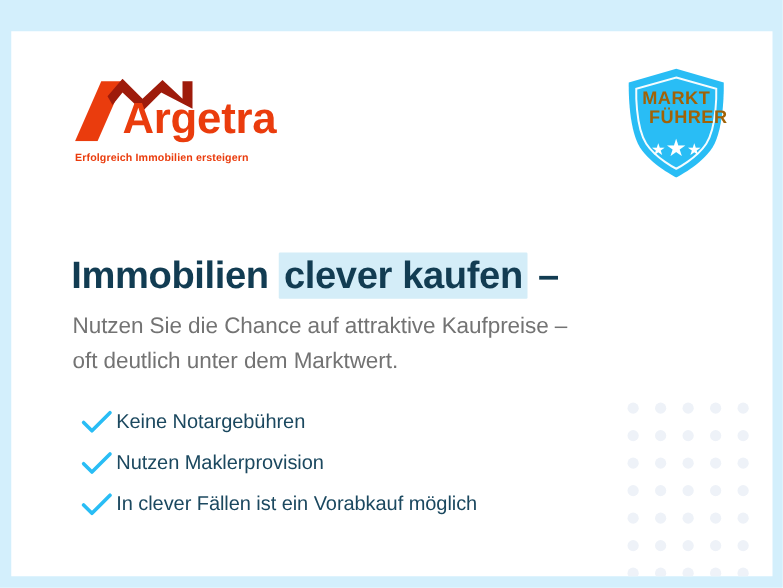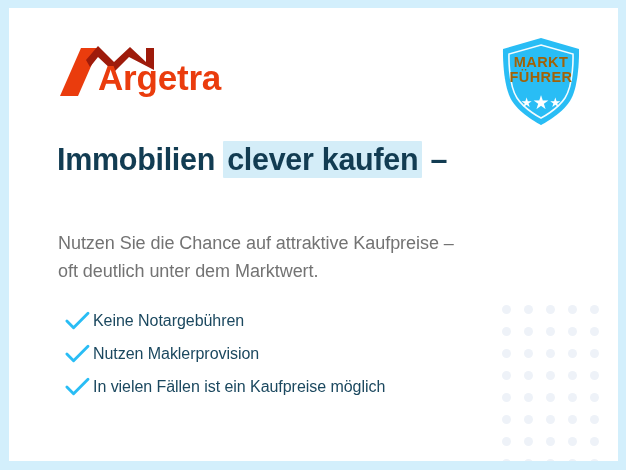--- a/index.html
+++ b/index.html
@@ -13,21 +13,21 @@
     font-family: "Liberation Sans", sans-serif;
     background: #d3effc;
   }
 
   #banner {
     position: relative;
     width: 626px;
     height: 470px;
     background: #d3effc;
     box-sizing: border-box;
-    padding: 8px 8px 9px 9px;
+    padding: 25px 8px 9px 9px;
   }
 
   #card {
     position: relative;
     width: 100%;
     height: 100%;
     background: #ffffff;
     overflow: hidden;
   }
 
@@ -111,21 +111,21 @@
     left: 0;
     top: 18px;
     width: 82px;
     text-align: center;
     color: #a16207;
     font-weight: bold;
     line-height: 1.02;
     letter-spacing: 0.4px;
   }
   #badge-line1 { font-size: 14.5px; display:block; }
-  #badge-line2 { font-size: 14.5px; display:block; }
+  #badge-line2 { font-size: 14.5px; display:block;text-align:right; }
   #badge-stars {
     position: absolute;
     left: 0;
     top: 56px;
     width: 82px;
     text-align: center;
     color: #ffffff;
     line-height: 1;
   }
   #badge-stars .st { font-size: 13px; vertical-align: middle; }
@@ -136,21 +136,21 @@
     position: absolute;
     left: 48px;
     top: 132px;
     width: 500px;
     font-size: 30.5px;
     font-weight: bold;
     color: #123c52;
     line-height: 1.26;
     letter-spacing: -0.3px;
   }
-  .hl-line { display: block; white-space: nowrap; }
+  .hl-line { display: block; white-space: nowrap; margin-top: 44px; }
   .hl-hi {
     background: #d4edf8;
     padding: 1px 4px 2px 4px;
     border-radius: 1px;
   }
 
   
   #subheading {
     position: absolute;
     left: 49px;
@@ -238,20 +238,21 @@
       </div>
 
     <div id="logo">
       <svg id="logo-mark" viewBox="0 0 150 50">
         <polygon points="20,50 2,50 23,2 41,2" fill="#ea3c0d"></polygon>
         <polygon points="26,2 44,2 60,22 76,6 92,20 100,12 100,2 88,2 74,14 58,0 40,18" fill="#9e1b0b" opacity="0"></polygon>
         <path d="M24,16 L38,0 L52,16 L66,2 L80,14 L80,2 L92,2 L92,20 L66,20 L52,30 L38,14 L30,24 Z" fill="#9e1b0b" opacity="0"></path>
         <path d="M28,14 L40,0 L56,16 L72,1 L88,16 L88,2 L96,2 L96,24 L71,11 L56,26 L40,11 L32,21 Z" fill="#9e1b0b"></path>
       </svg>
       <div id="logo-wordmark">Argetra</div>
+      <div id="logo-tagline">Erfolgreich Immobilien ersteigern</div>
     </div>
 
     <div id="badge">
       <svg width="82" height="90" viewBox="0 0 82 90">
         <path d="M41 1 L79 12 C79 12 80 48 70 64 C61 78 41 88 41 88 C41 88 21 78 12 64 C2 48 3 12 3 12 Z" fill="#29bdf5"></path>
         <path d="M41 8 L73 17 C73 17 74 47 65 61 C57 73 41 81 41 81 C41 81 25 73 17 61 C8 47 9 17 9 17 Z" fill="none" stroke="#ffffff" stroke-width="1.6" opacity="0.95"></path>
       </svg>
       <div id="badge-text">
         <span id="badge-line1">MARKT</span>
         <span id="badge-line2">FÜHRER</span>
@@ -280,18 +281,18 @@
         <div class="bullet-row">
           <svg class="check-icon" viewBox="0 0 24 18">
             <path d="M2 9 L8 15 L21 2" fill="none" stroke="#29bdf5" stroke-width="2.6" stroke-linecap="round" stroke-linejoin="round"></path>
           </svg>
           <span class="bullet-label">Nutzen Maklerprovision</span>
         </div>
         <div class="bullet-row">
           <svg class="check-icon" viewBox="0 0 24 18">
             <path d="M2 9 L8 15 L21 2" fill="none" stroke="#29bdf5" stroke-width="2.6" stroke-linecap="round" stroke-linejoin="round"></path>
           </svg>
-          <span class="bullet-label">In vielen Fällen ist ein Kaufpreise möglich</span>
+          <span class="bullet-label">In clever Fällen ist ein Vorabkauf möglich</span>
         </div>
       </div>
 
   </div>
 </div>
 
 </body></html>

